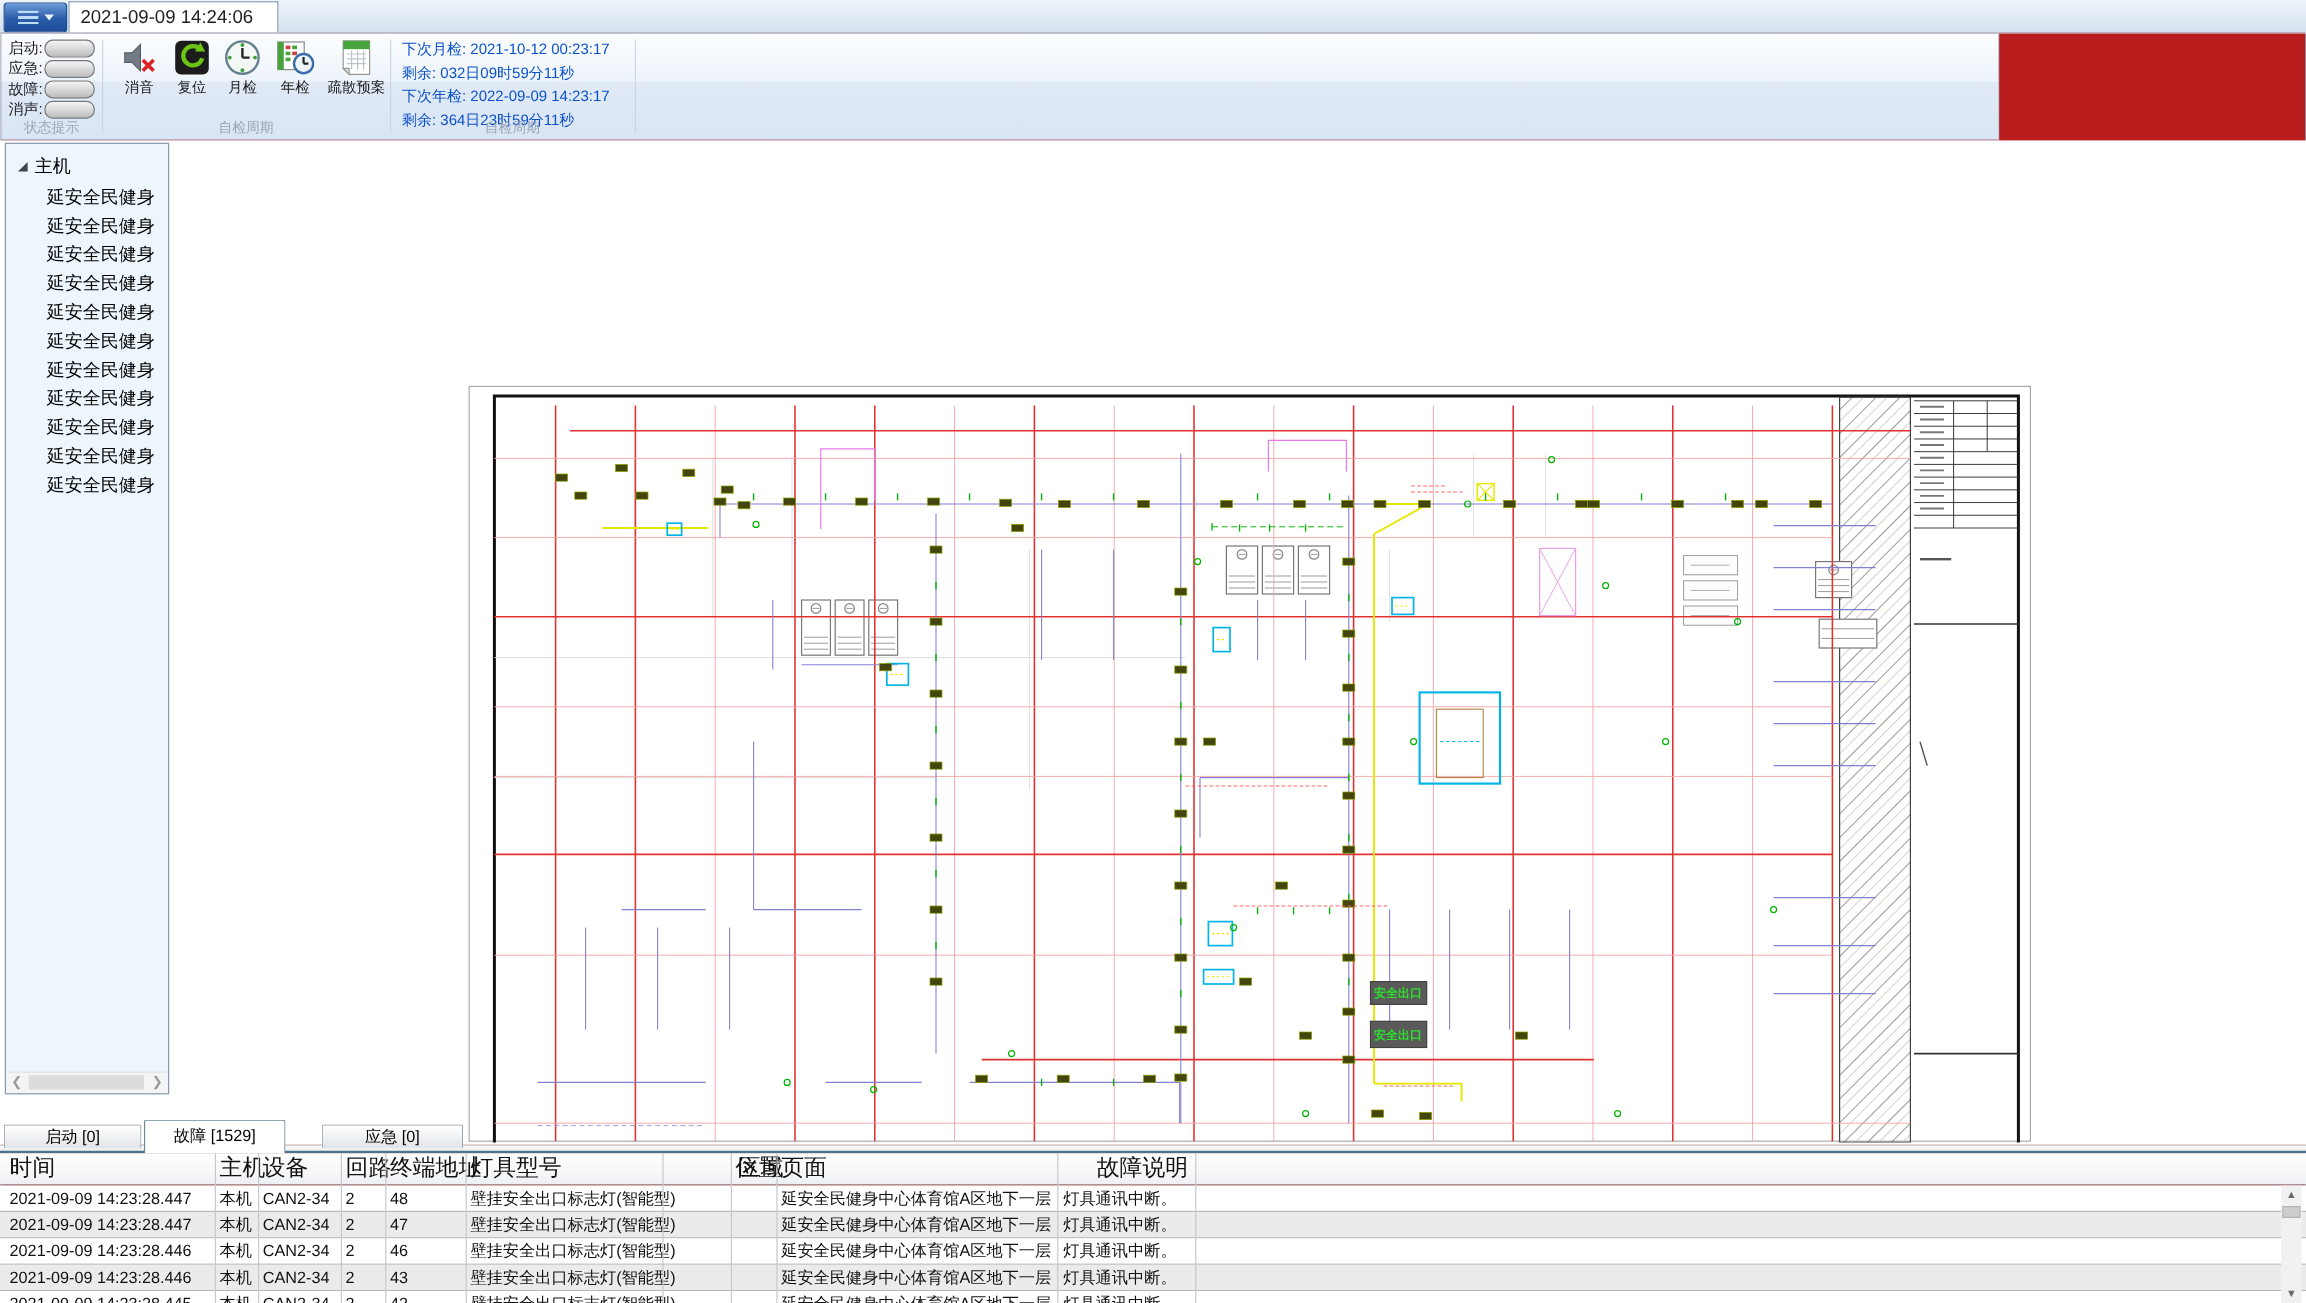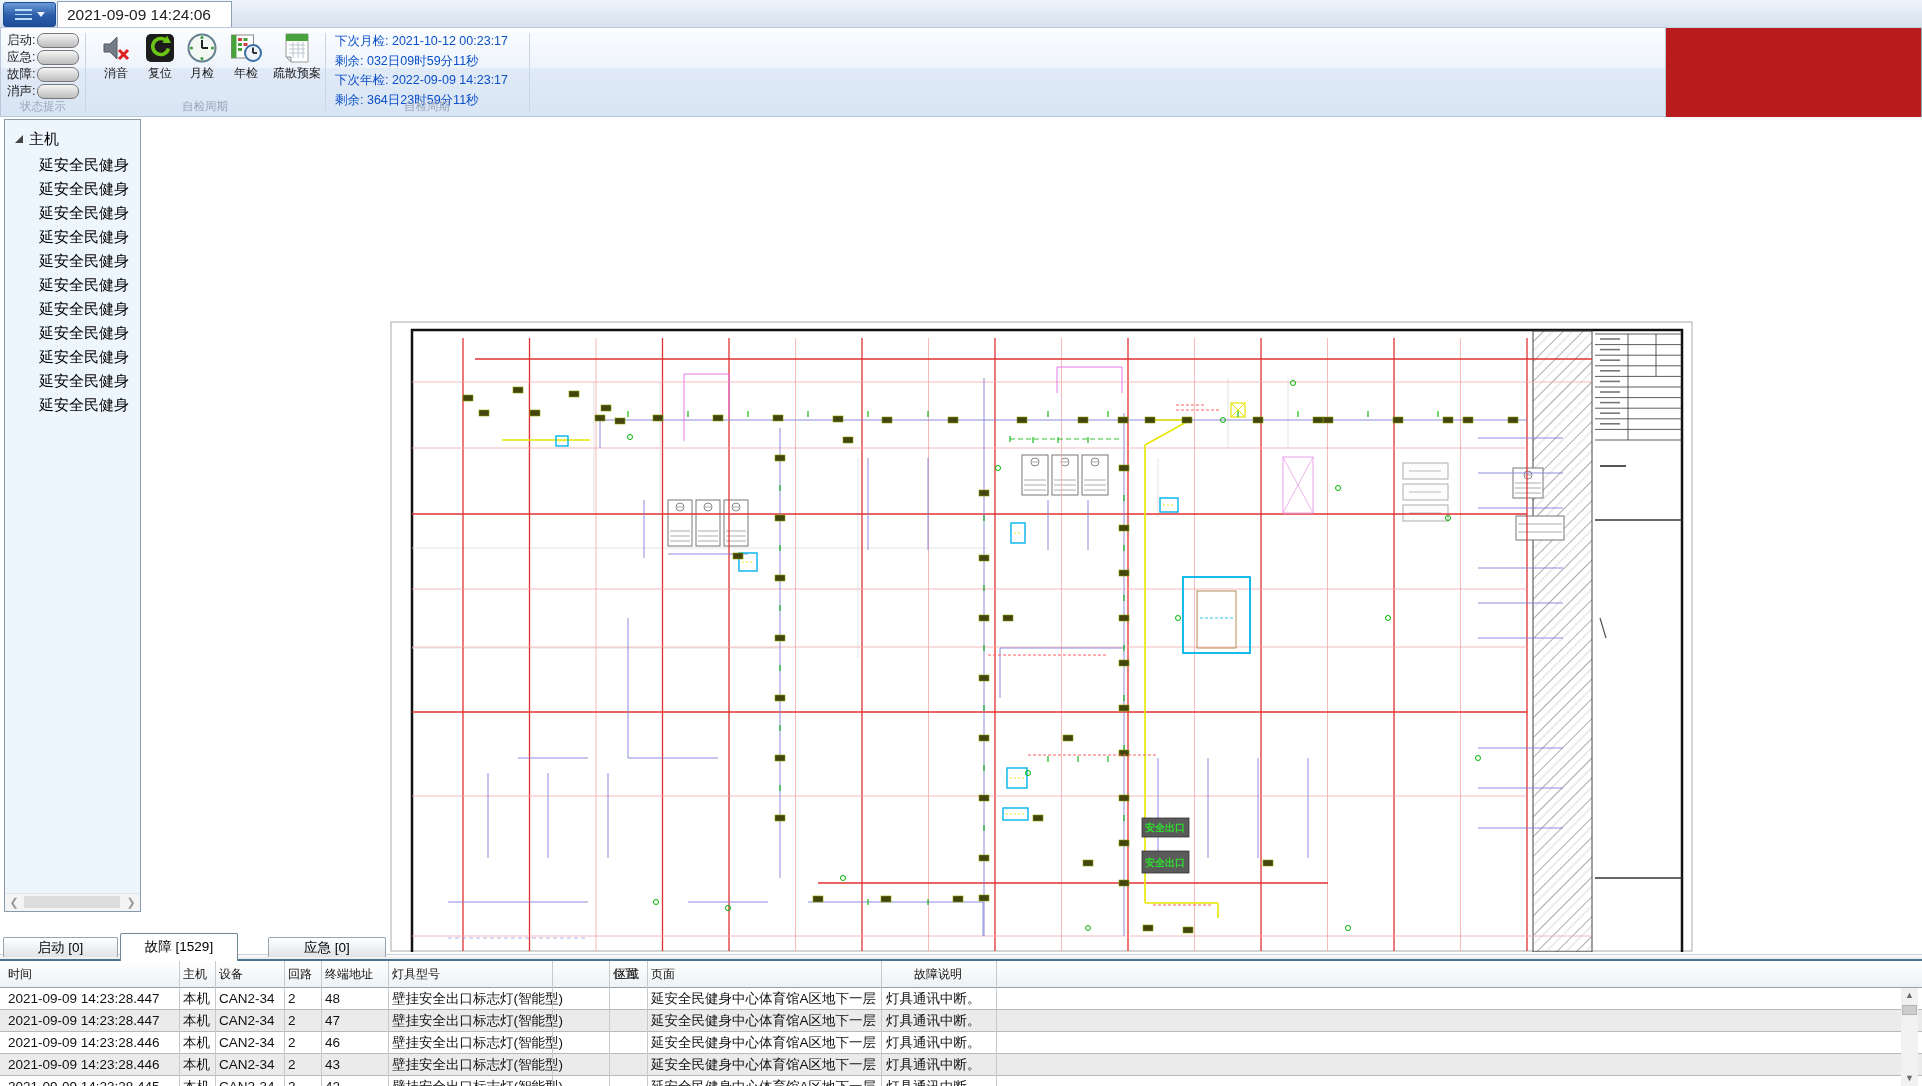--- a/index.html
+++ b/index.html
@@ -56,21 +56,21 @@
   .bp-band{position:absolute;left:0;top:21px;width:100%;height:5px;
            background:linear-gradient(#fdfdfd,#e6e6e6);border-top:1px solid #d0d0d0;z-index:1;}
   .bp-line{position:absolute;left:0;top:26px;width:100%;height:2px;background:#4a7490;z-index:1;}
   .btab{position:absolute;box-sizing:border-box;font-size:13.5px;text-align:center;cursor:pointer;}
   .btab.inactive{top:4px;height:20px;line-height:19px;z-index:2;
                  background:linear-gradient(#ffffff,#e0e4e8);border:1px solid #98a4ae;border-bottom:none;border-radius:2px 2px 0 0;}
   .btab.active{top:0;height:28px;line-height:26px;z-index:3;background:#fff;
                border:1px solid #6e8798;border-bottom:none;border-radius:2px 2px 0 0;}
   .grid-head{position:absolute;left:0;top:28px;width:100%;height:27px;z-index:2;
              background:linear-gradient(#ffffff,#eef1f4);border-bottom:1px solid #9aa0a6;box-sizing:border-box;}
-  .hcell{position:absolute;top:0;line-height:26px;font-size:12px;color:#111;white-space:nowrap;}
+  .hcell{position:absolute;top:0;line-height:26px;font-size:19px;color:#111;white-space:nowrap;}
   .gdiv{position:absolute;top:28px;width:1px;height:125px;background:#c6cacd;z-index:3;}
   .rows{position:absolute;left:0;top:55px;width:100%;height:98px;overflow:hidden;background:#fff;z-index:2;}
   .trow{position:relative;height:22px;border-bottom:1px solid #b8b8b8;box-sizing:border-box;background:#fff;}
   .trow.odd{background:#ebebeb;}
   .tcell{position:absolute;top:0;line-height:21px;font-size:13.5px;color:#111;white-space:nowrap;}
   .vscroll{position:absolute;right:4px;top:55px;width:17px;height:98px;background:#f1f1f1;z-index:4;}
   .vs-btn{position:absolute;left:0;width:17px;height:15px;color:#6a6a6a;font-size:9px;text-align:center;line-height:15px;cursor:pointer;}
   .vs-thumb{position:absolute;left:1px;top:17px;width:15px;height:10px;background:#cdcdcd;border:1px solid #b4b4b4;box-sizing:border-box;cursor:pointer;}
 </style>
 </head>

